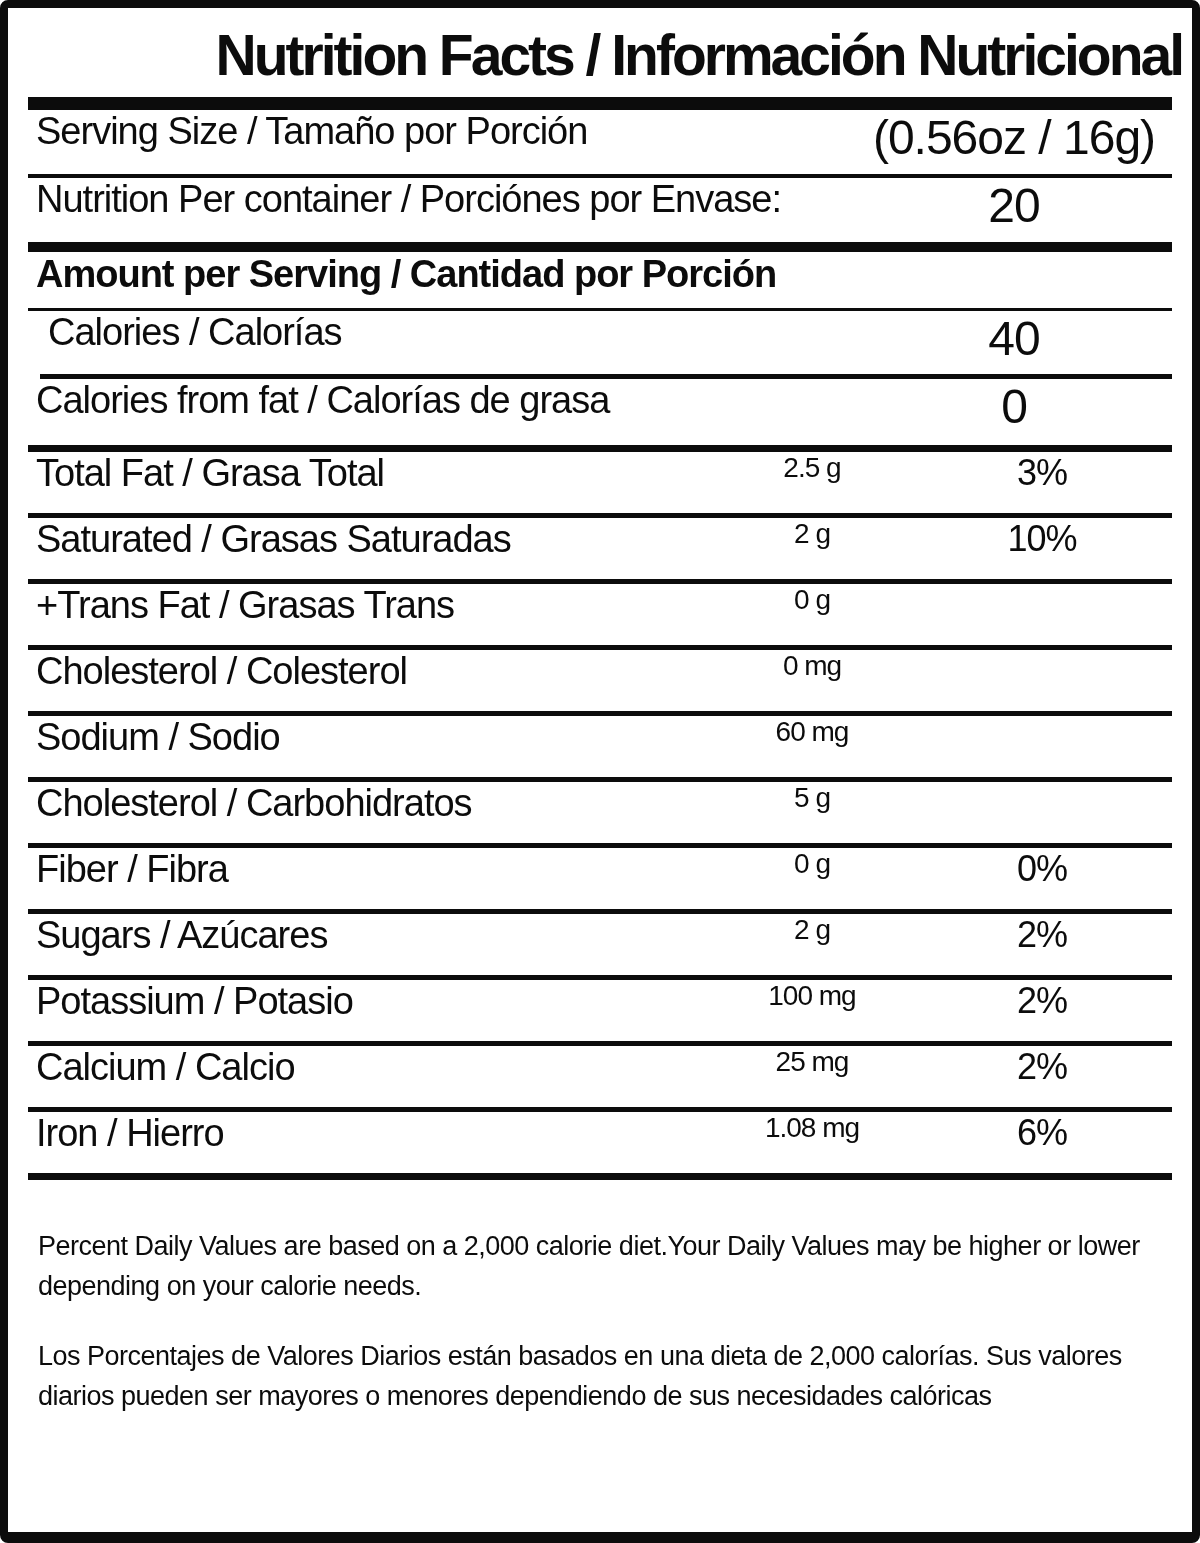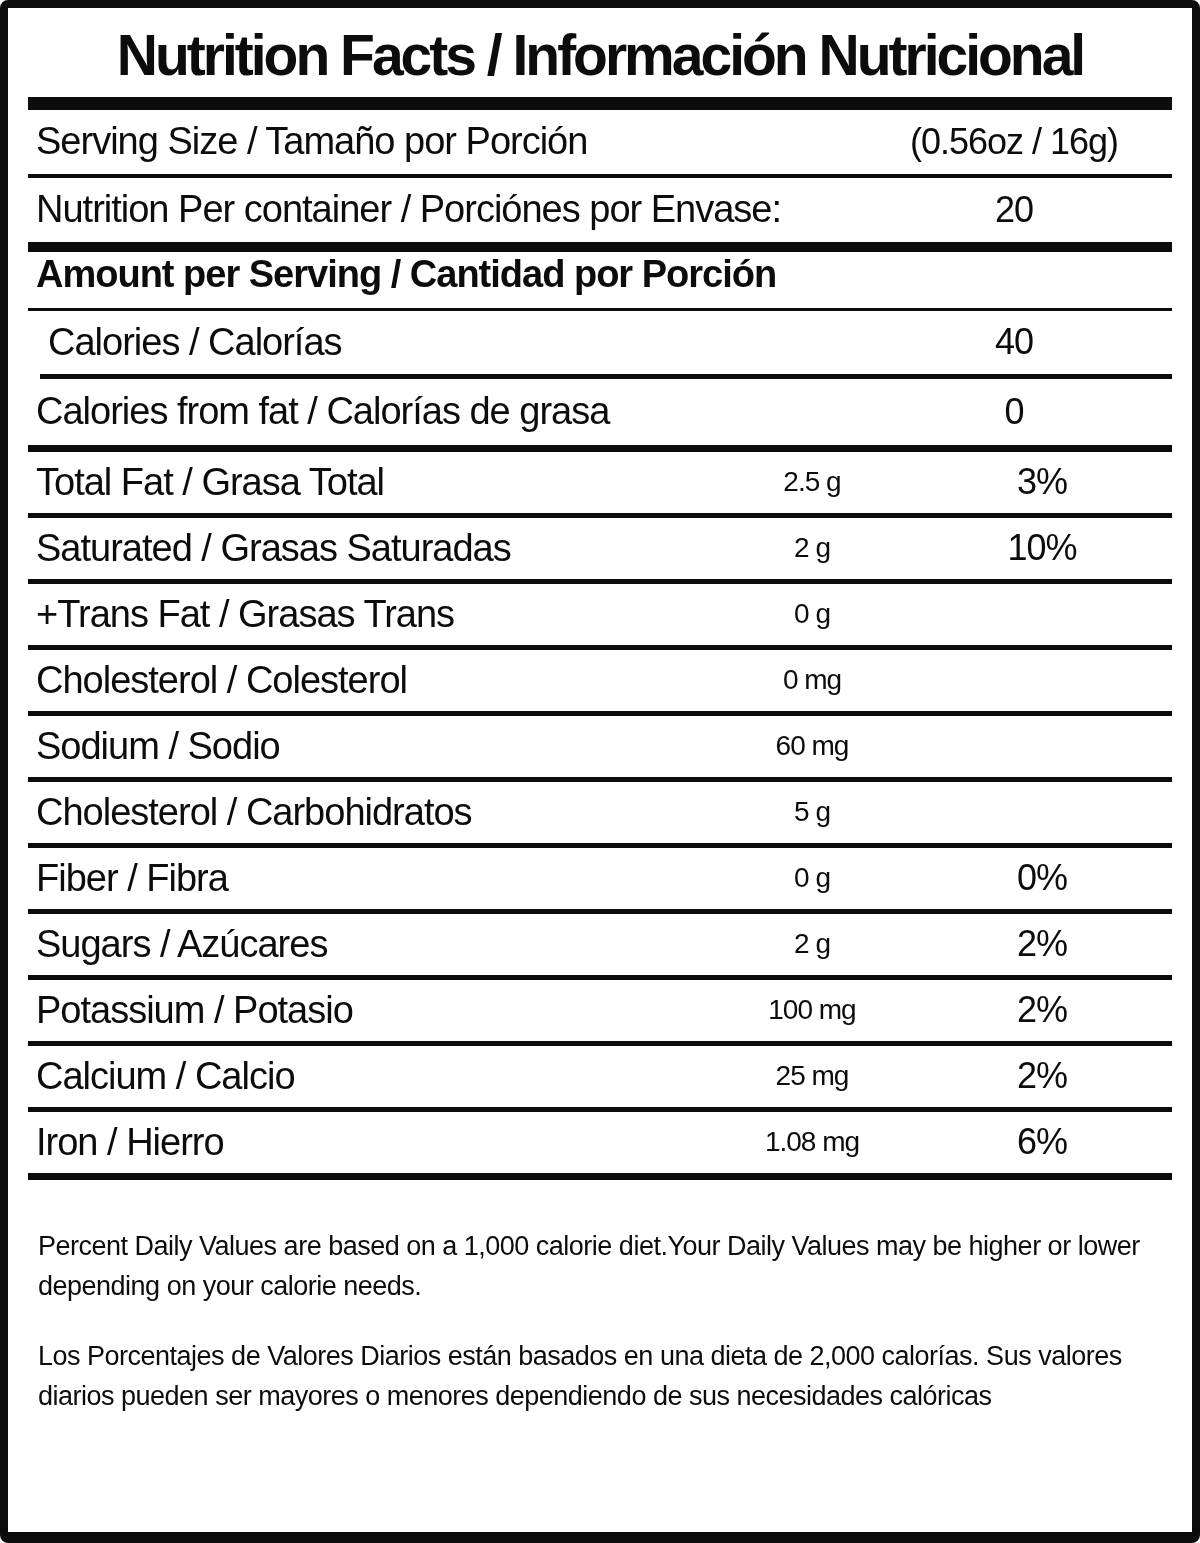--- a/index.html
+++ b/index.html
@@ -16,50 +16,50 @@
     box-sizing: border-box;
     width: 1200px;
     height: 1543px;
     border: 8px solid #0c0c0c;
     border-bottom-width: 11px;
     border-radius: 8px;
     background: #ffffff;
     overflow: hidden;
   }
   .title {
-    text-align: center;
+    text-align: right;
     font-weight: bold;
     font-size: 57px;
     letter-spacing: -3px;
     padding: 16px 10px 6px 10px;
     line-height: 1.1;
     white-space: nowrap;
   }
   .title-bar {
     height: 13px;
     background: #0c0c0c;
     margin: 4px 20px 0 20px;
   }
   .row {
     display: flex;
-    align-items: center;
+    align-items: flex-start;
     margin: 0 20px;
     border-bottom: 4px solid #0c0c0c;
   }
   .lbl {
     flex: 1;
     font-size: 38px;
     letter-spacing: -1px;
     padding-left: 8px;
     white-space: nowrap;
   }
   .top-val {
     width: 300px;
     text-align: center;
-    font-size: 36px;
+    font-size: 48px;
     letter-spacing: -1px;
     padding-right: 8px;
   }
   .serving-row    { height: 64px; }
   .servings-row   { height: 64px; border-bottom-width: 10px; }
   .amount-heading { height: 56px; border-bottom-width: 3px; align-items: flex-end; }
   .amount-heading .lbl { font-weight: bold; padding-bottom: 12px; }
   .calories-row   { height: 63px; border-bottom-width: 5px; margin-left: 32px; }
   .cff-row        { height: 66px; border-bottom-width: 7px; }
   .dv-header {
@@ -192,17 +192,17 @@
   </div>
 
   <div class="row nutrient-row">
     <span class="lbl n-label">Iron / Hierro</span>
     <span class="amt n-amount">1.08 mg</span>
     <span class="dv n-dv">6%</span>
   </div>
 </div>
 
   <div class="footnotes">
-    <div class="footnote">Percent Daily Values are based on a 1,000 calorie diet.Your Daily Values may be higher or lower depending on your calorie needs.</div>
+    <div class="footnote">Percent Daily Values are based on a 2,000 calorie diet.Your Daily Values may be higher or lower depending on your calorie needs.</div>
     <div class="footnote">Los Porcentajes de Valores Diarios están basados en una dieta de 2,000 calorías. Sus valores diarios pueden ser mayores o menores dependiendo de sus necesidades calóricas</div>
   </div>
 
 </div>
 
 </body></html>

